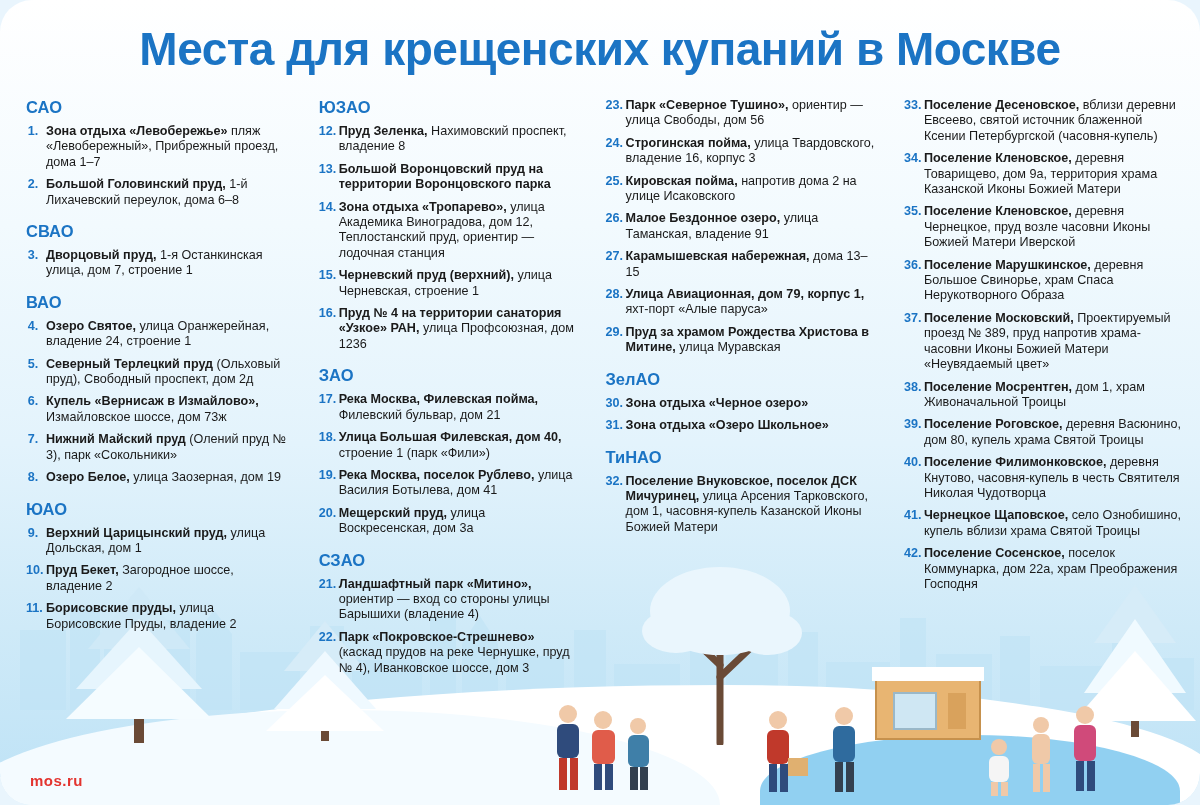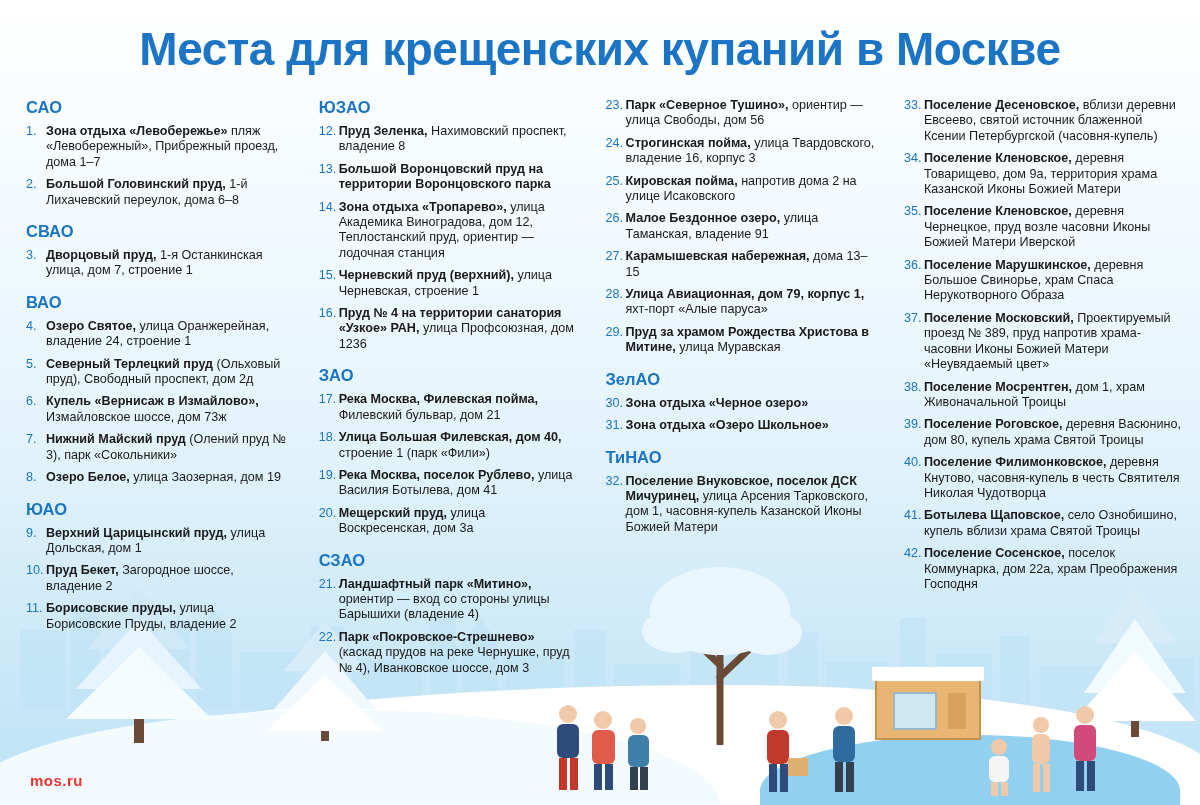--- a/index.html
+++ b/index.html
@@ -8,20 +8,21 @@
     width: 1200px; height: 805px;
     font-family: "Liberation Sans", sans-serif;
     background: #e9f5fd;
     overflow: hidden;
     position: relative;
   }
   #poster {
     position: absolute; inset: 0;
     background: linear-gradient(to bottom, #ffffff 0%, #f2fafe 28%, #e3f3fc 55%, #cfeaf8 78%, #bde2f6 100%);
     overflow: hidden;
+    border-radius: 32px;
   }
   
   .skyline {
     position: absolute; left: 0; right: 0; bottom: 95px; height: 150px;
     opacity: 0.55;
   }
   .snowbank {
     position: absolute; left: -20px; right: -20px; bottom: 0; height: 120px;
     background: #ffffff;
     border-radius: 60% 40% 0 0 / 100% 80% 0 0;
@@ -74,24 +75,24 @@
   .district:first-child { margin-top: 0; }
   .item {
     display: flex;
     font-size: 12.6px;
     line-height: 15.4px;
     color: #1a1a1a;
     margin-bottom: 7px;
   }
   .num {
     color: #1b74c4;
-    font-weight: normal;
+    font-weight: bold;
     min-width: 20px;
     flex: 0 0 20px;
-    text-align: left;
+    text-align: center;
     padding-right: 6px;
   }
   .txt { flex: 1; }
   .txt b { font-weight: bold; }
 </style>
 </head>
 <body>
 
 <div id="poster">
 
@@ -409,21 +410,21 @@
       <div class="item">
           <span class="num">39.</span>
           <span class="txt"><b>Поселение Роговское,</b><span> деревня Васюнино, дом 80, купель храма Святой Троицы</span></span>
         </div>
       <div class="item">
           <span class="num">40.</span>
           <span class="txt"><b>Поселение Филимонковское,</b><span> деревня Кнутово, часовня-купель в честь Святителя Николая Чудотворца</span></span>
         </div>
       <div class="item">
           <span class="num">41.</span>
-          <span class="txt"><b>Ботылева Щаповское,</b><span> село Ознобишино, купель вблизи храма Святой Троицы</span></span>
+          <span class="txt"><b>Чернецкое Щаповское,</b><span> село Ознобишино, купель вблизи храма Святой Троицы</span></span>
         </div>
       <div class="item">
           <span class="num">42.</span>
           <span class="txt"><b>Поселение Сосенское,</b><span> поселок Коммунарка, дом 22а, храм Преображения Господня</span></span>
         </div>
     </div>
 
   </div>
 
   <div class="footer-brand">mos.ru</div>

